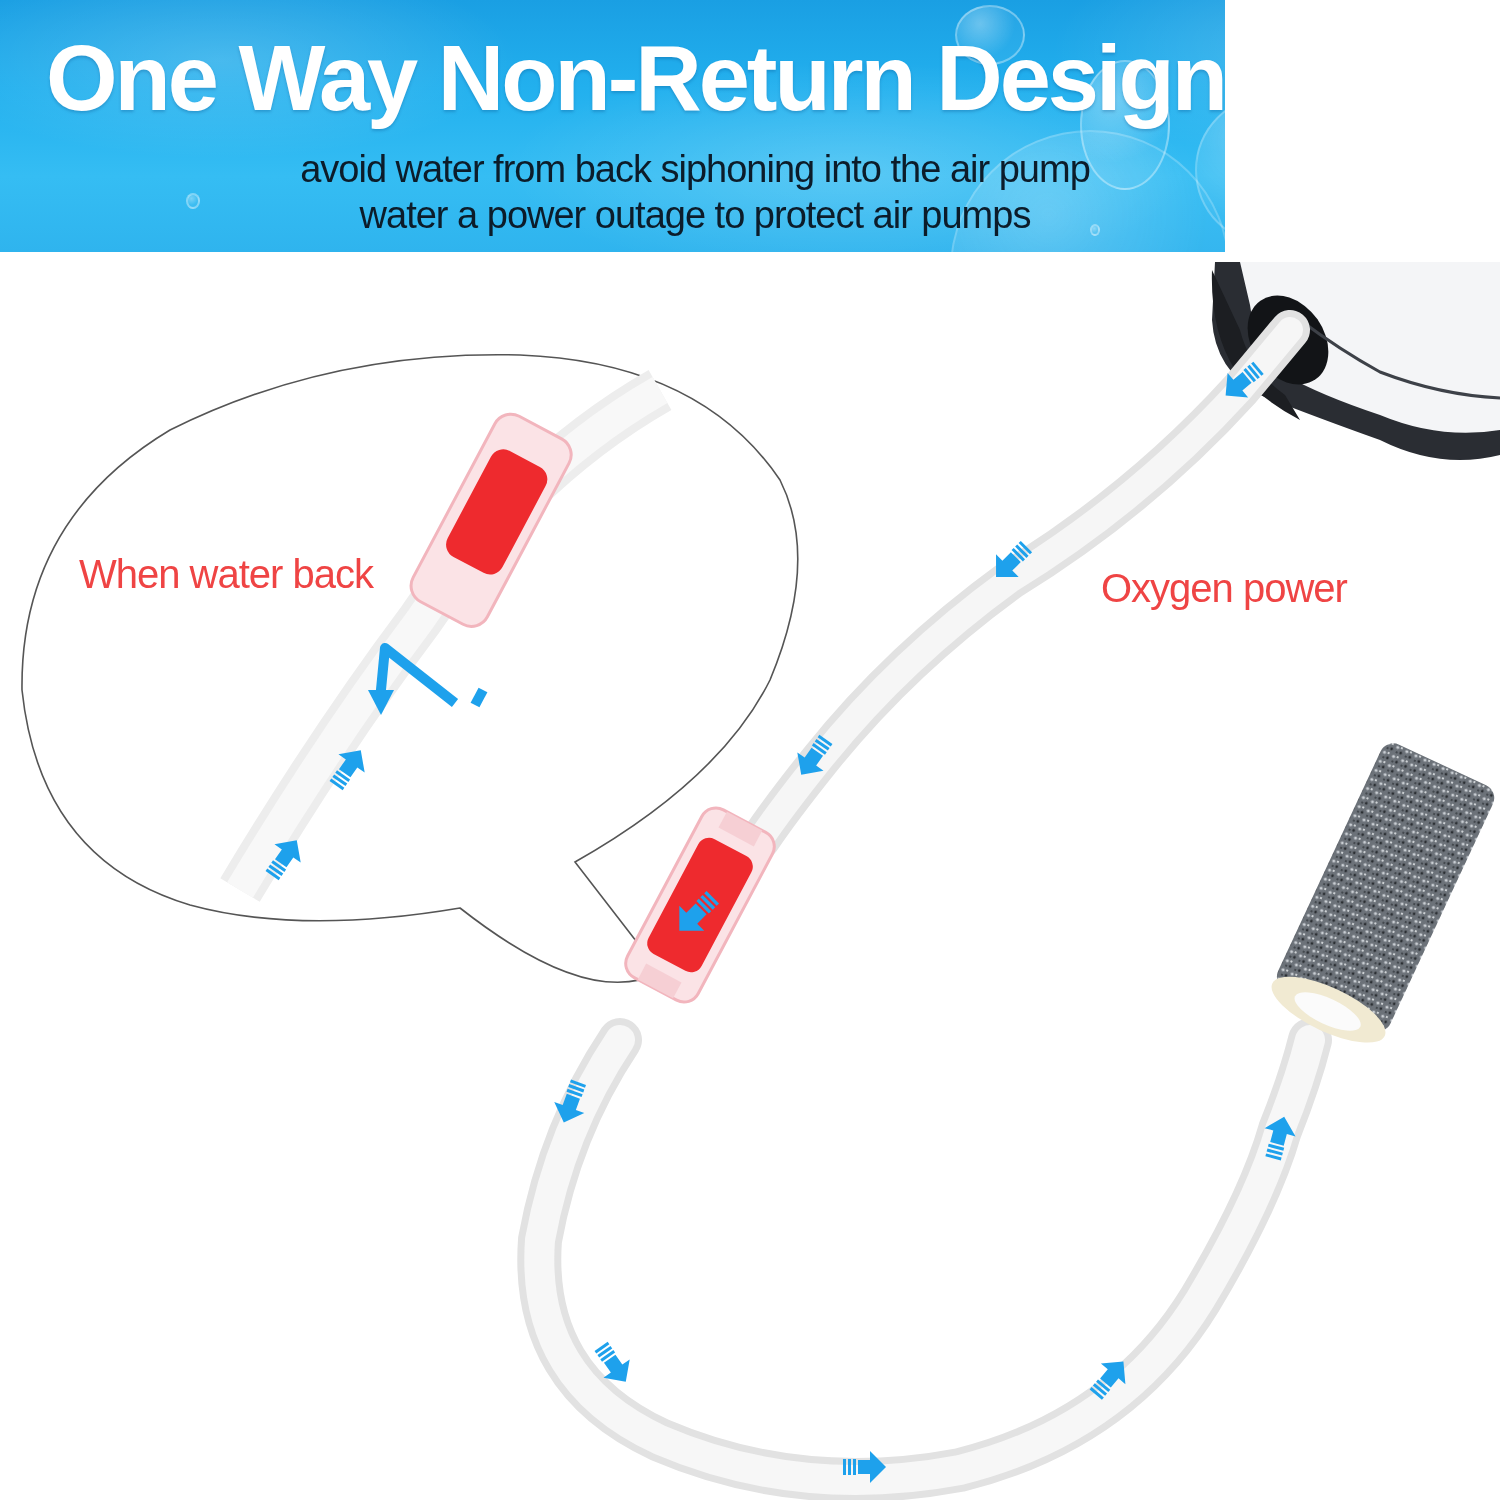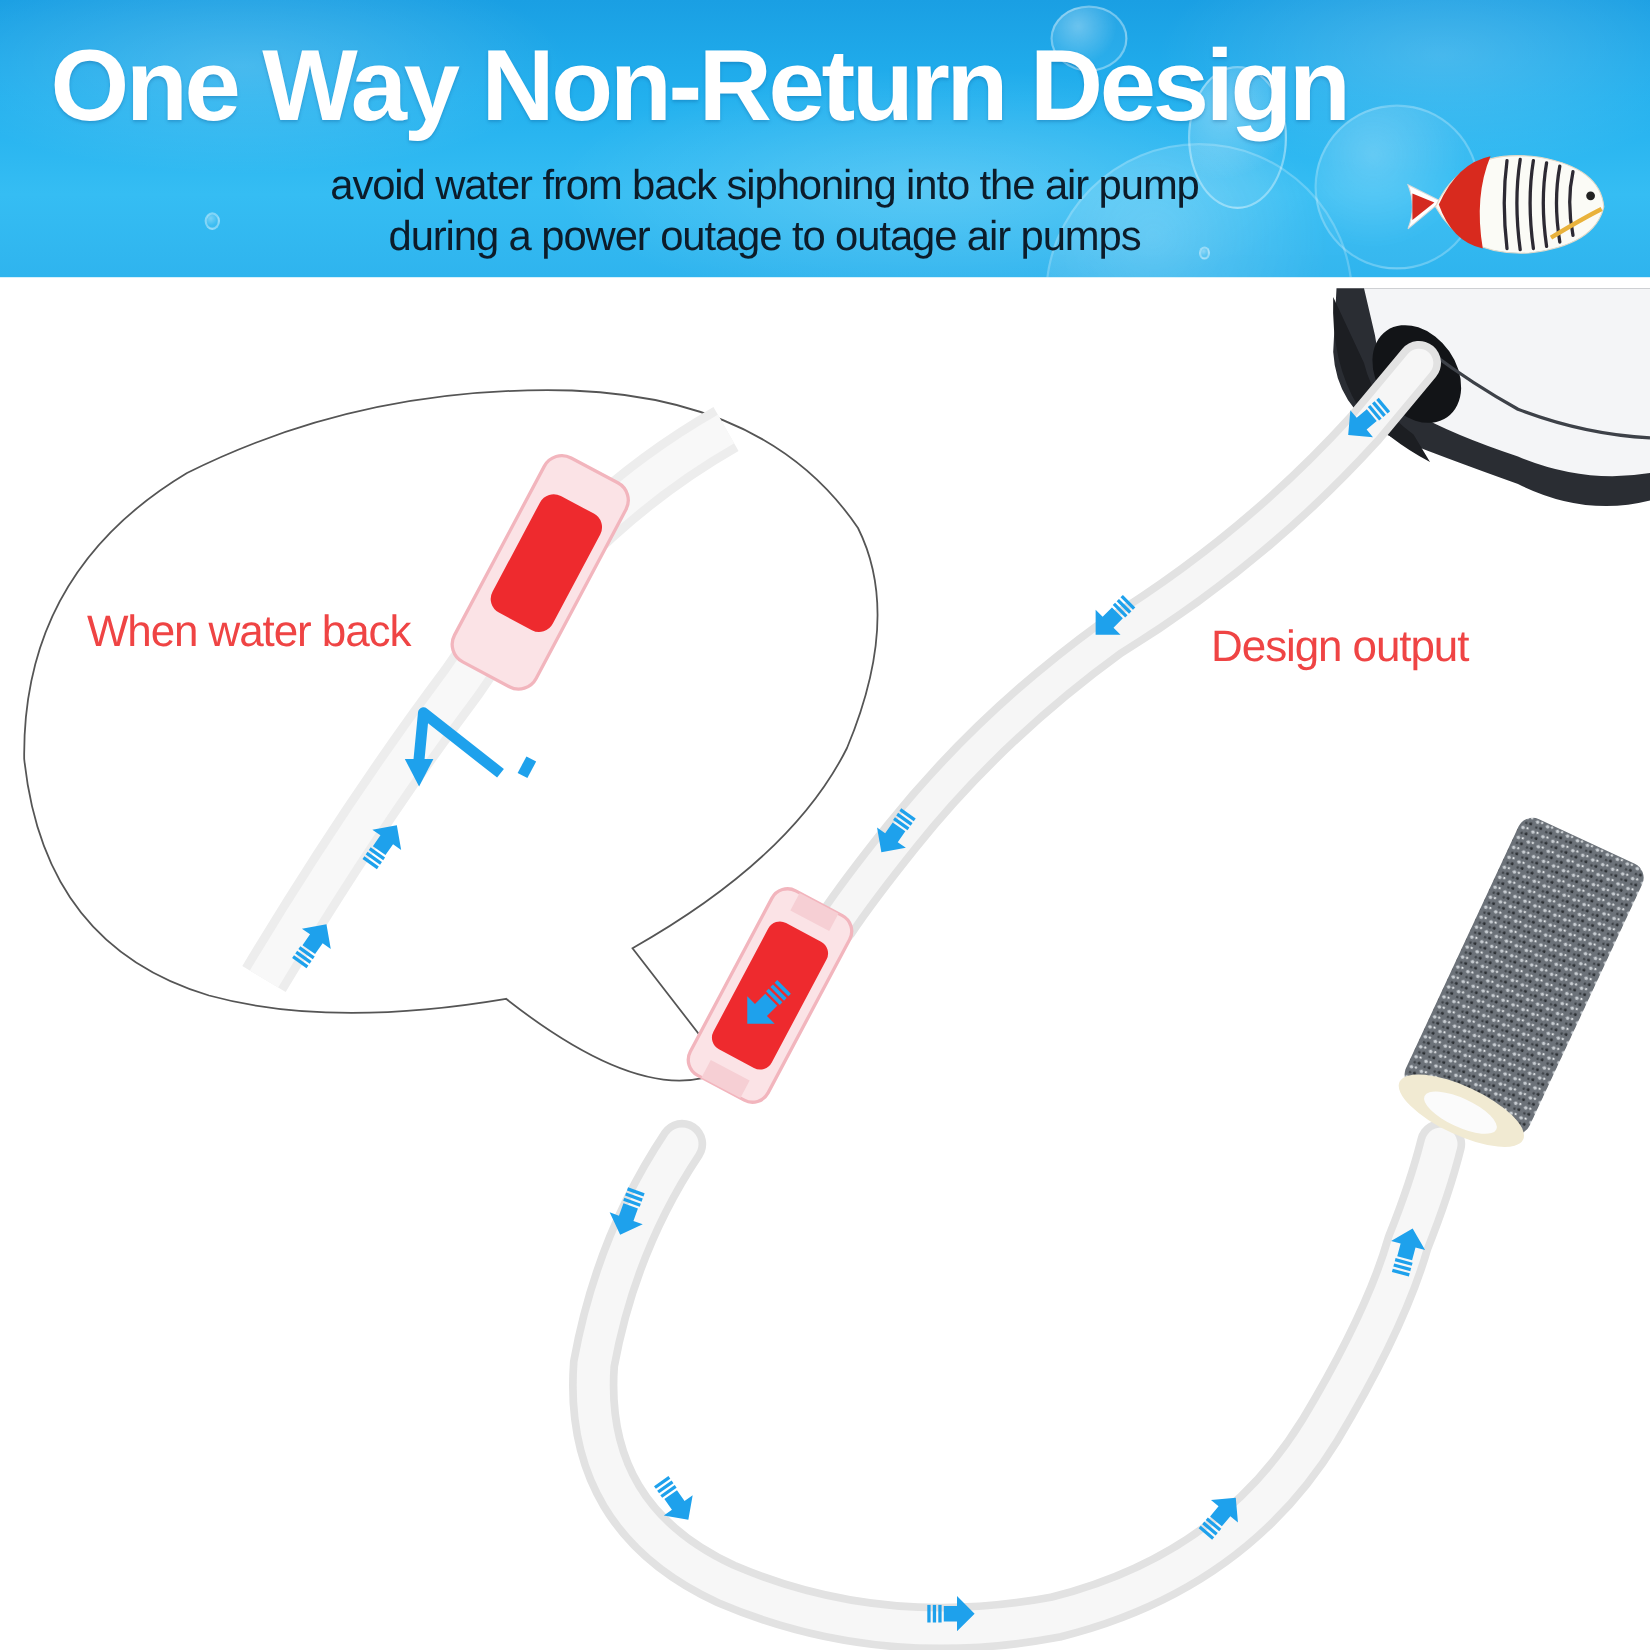--- a/index.html
+++ b/index.html
@@ -1,20 +1,20 @@
 <!DOCTYPE html>
 <html><head>
   <meta charset="utf-8">
   <style>
     * { margin: 0; padding: 0; box-sizing: border-box; }
     html, body { width: 1500px; height: 1500px; background: #ffffff; overflow: hidden; }
     body { position: relative; font-family: "Liberation Sans", sans-serif; }
 
     .banner {
-      position: absolute; left: 0; top: 0; width: 1500px; height: 252px;
+      position: absolute; left: 0; top: 0; width: 1225px; height: 252px;
       background: linear-gradient(180deg, #1a9fe3 0%, #22b0ee 35%, #35bdf3 70%, #2fb4ee 100%);
       overflow: hidden;
     }
     .banner .ripple {
       position: absolute; border-radius: 50%;
       background: radial-gradient(ellipse at center, rgba(255,255,255,0.18), rgba(255,255,255,0) 70%);
     }
     .banner .bubble {
       position: absolute; border-radius: 50%;
       border: 2px solid rgba(255,255,255,0.35);
@@ -55,21 +55,21 @@
   <div class="ripple" style="left:1050px;top:-60px;width:520px;height:220px;"></div>
   <div class="bubble" style="left:950px;top:130px;width:280px;height:280px;opacity:0.6;"></div>
   <div class="bubble" style="left:955px;top:5px;width:70px;height:60px;"></div>
   <div class="bubble" style="left:1080px;top:60px;width:90px;height:130px;"></div>
   <div class="bubble" style="left:1195px;top:95px;width:150px;height:150px;opacity:0.7;"></div>
   <div class="bubble" style="left:186px;top:193px;width:14px;height:16px;"></div>
   <div class="bubble" style="left:1090px;top:224px;width:10px;height:12px;"></div>
 
   <div class="banner-title">One Way Non-Return Design</div>
   <div class="banner-sub l1">avoid water from back siphoning into the air pump</div>
-  <div class="banner-sub l2">during a power outage to outage air pumps</div>
+  <div class="banner-sub l2">water a power outage to protect air pumps</div>
 
   <svg class="fish" viewBox="0 0 200 110">
 
     <path d="M10 40 L40 55 L10 80 Q18 60 10 40 Z" fill="#ffffff" stroke="#d9d9d9" stroke-width="1"></path>
     <path d="M14 48 L34 56 L14 72 Z" fill="#d42a20"></path>
 
     <path d="M35 60 Q60 5 130 15 Q185 25 188 60 Q180 95 120 102 Q60 105 35 60 Z" fill="#fbfbf6" stroke="#e2d9c8" stroke-width="1"></path>
 
     <path d="M38 58 Q55 20 85 14 Q70 50 78 98 Q50 92 38 58 Z" fill="#d82a1e"></path>
 
@@ -180,13 +180,13 @@
 
   <g transform="translate(283 860) rotate(-55)">
       <use href="#flowArrow"></use>
     </g>
   <g transform="translate(347 770) rotate(-55)">
       <use href="#flowArrow"></use>
     </g>
 </svg>
 
 <div class="label label-water">When water back</div>
-<div class="label label-oxygen">Design output</div>
+<div class="label label-oxygen">Oxygen power</div>
 
 </body></html>

